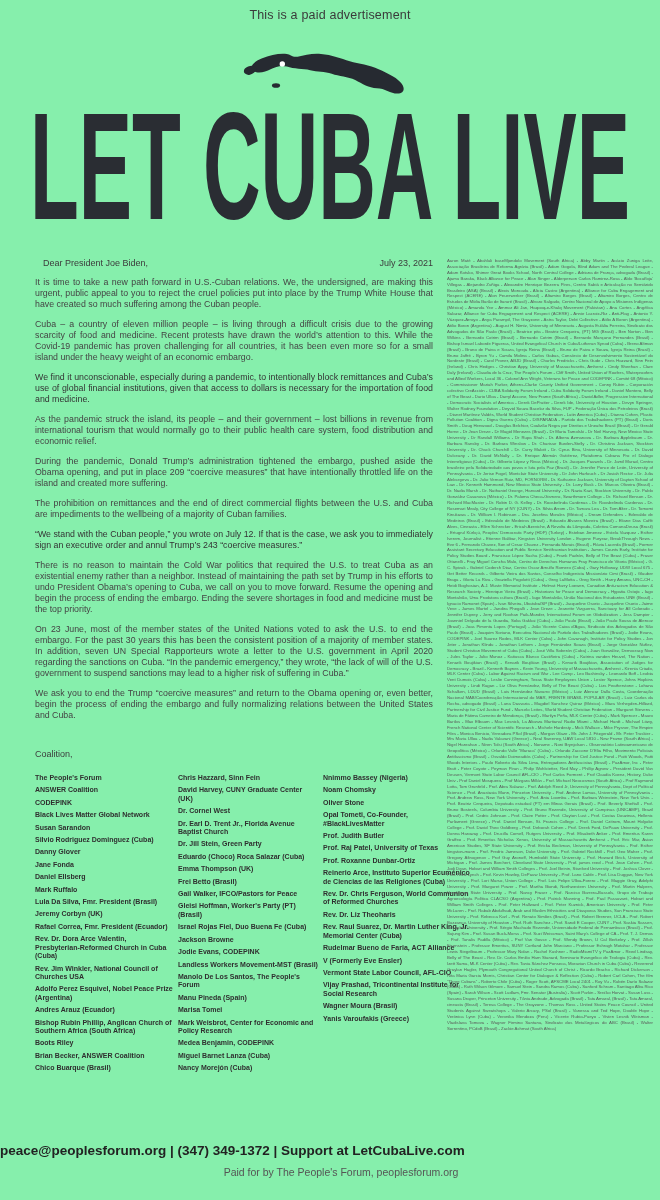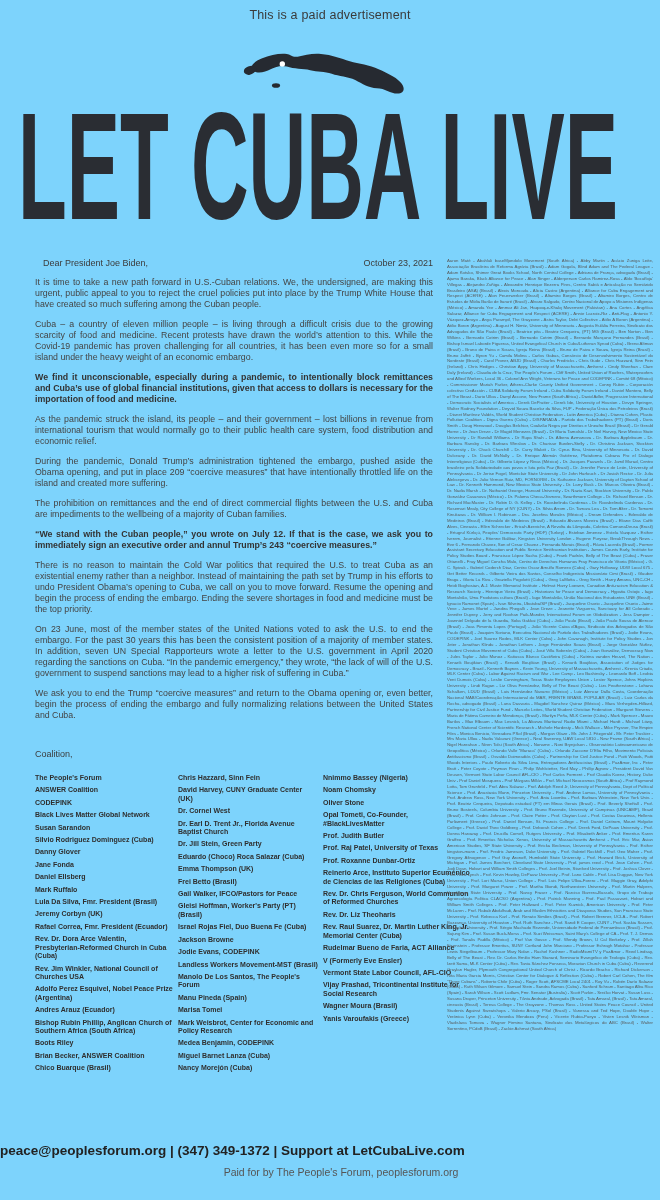--- a/index.html
+++ b/index.html
@@ -1,27 +1,27 @@
 <!DOCTYPE html>
 <html><head>
 <meta charset="utf-8">
 <style>
   html,body{margin:0;padding:0;background:#ffffff;}
-  .page{position:relative;width:660px;height:1200px;background:#7dd3fc;overflow:hidden;
+  .page{position:relative;width:660px;height:1200px;background:#86efac;overflow:hidden;
         font-family:"Liberation Sans",sans-serif;color:#3c3c3c;}
   .banner{position:absolute;top:8px;left:0;width:100%;text-align:center;
           font-size:12.5px;color:#3a3a3a;letter-spacing:.2px;}
   .island{position:absolute;top:34px;left:50%;transform:translateX(-50%);width:180px;height:76px;}
-  .headline{position:absolute;top:106px;left:16px;width:604px;height:118px;}
+  .headline{position:absolute;top:106px;left:28px;width:604px;height:118px;}
   .letter{position:absolute;top:258px;left:35px;width:398px;}
   .letter-head{display:flex;justify-content:space-between;align-items:baseline;
                font-size:9px;color:#3c3c3c;margin-left:8px;}
   .letter-date{font-size:9px;color:#3c3c3c;}
   .para{margin:9px 0 0 0;font-size:8.8px;line-height:11px;text-align:justify;color:#444;}
-  .para.bold{font-weight:bold;color:#333;}
+  .para.bold{font-weight:normal;color:#333;}
   .sincerely{margin-top:28px;font-size:9px;color:#3c3c3c;}
   .signer-cols{margin-top:15px;display:flex;width:435px;}
   .scol{flex:none;}
   .scol.c1{width:138px;margin-right:5px;}
   .scol.c2{width:140px;margin-right:5px;}
   .scol.c3{width:147px;}
   .signer{font-size:7px;font-weight:bold;line-height:8.4px;color:#2f2f2f;margin-bottom:4px;}
   .dense{position:absolute;top:258px;left:447px;width:206px;height:880px;overflow:hidden;
          font-size:4.3px;line-height:5.9px;text-align:justify;color:#5a5a5a;
          word-spacing:-0.1px;}
@@ -48,21 +48,21 @@
 
   <div class="headline">
     <svg width="604" height="118" viewBox="0 0 604 118" xmlns="http://www.w3.org/2000/svg">
       <text x="302" y="113" text-anchor="middle" font-family="Liberation Sans, sans-serif" font-weight="bold" font-size="152" fill="#2a2d33" textLength="600" lengthAdjust="spacingAndGlyphs">LET CUBA LIVE</text>
     </svg>
   </div>
 
   <div class="letter">
     <div class="letter-head">
       <span>Dear President Joe Biden,</span>
-      <span class="letter-date">October 23, 2021</span>
+      <span class="letter-date">July 23, 2021</span>
     </div>
     <div>
         <p class="para">It is time to take a new path forward in U.S.-Cuban relations. We, the undersigned, are making this urgent, public appeal to you to reject the cruel policies put into place by the Trump White House that have created so much suffering among the Cuban people.</p>
         <p class="para">Cuba – a country of eleven million people – is living through a difficult crisis due to the growing scarcity of food and medicine. Recent protests have drawn the world’s attention to this. While the Covid-19 pandemic has proven challenging for all countries, it has been even more so for a small island under the heavy weight of an economic embargo.</p>
         <p class="para bold">We find it unconscionable, especially during a pandemic, to intentionally block remittances and Cuba’s use of global financial institutions, given that access to dollars is necessary for the importation of food and medicine.</p>
         <p class="para">As the pandemic struck the island, its people – and their government – lost billions in revenue from international tourism that would normally go to their public health care system, food distribution and economic relief.</p>
         <p class="para">During the pandemic, Donald Trump’s administration tightened the embargo, pushed aside the Obama opening, and put in place 209 “coercive measures” that have intentionally throttled life on the island and created more suffering.</p>
         <p class="para">The prohibition on remittances and the end of direct commercial flights between the U.S. and Cuba are impediments to the wellbeing of a majority of Cuban families.</p>
         <p class="para bold">“We stand with the Cuban people,” you wrote on July 12. If that is the case, we ask you to immediately sign an executive order and annul Trump’s 243 “coercive measures.”</p>
         <p class="para">There is no reason to maintain the Cold War politics that required the U.S. to treat Cuba as an existential enemy rather than a neighbor. Instead of maintaining the path set by Trump in his efforts to undo President Obama’s opening to Cuba, we call on you to move forward. Resume the opening and begin the process of ending the embargo. Ending the severe shortages in food and medicine must be the top priority.</p>

